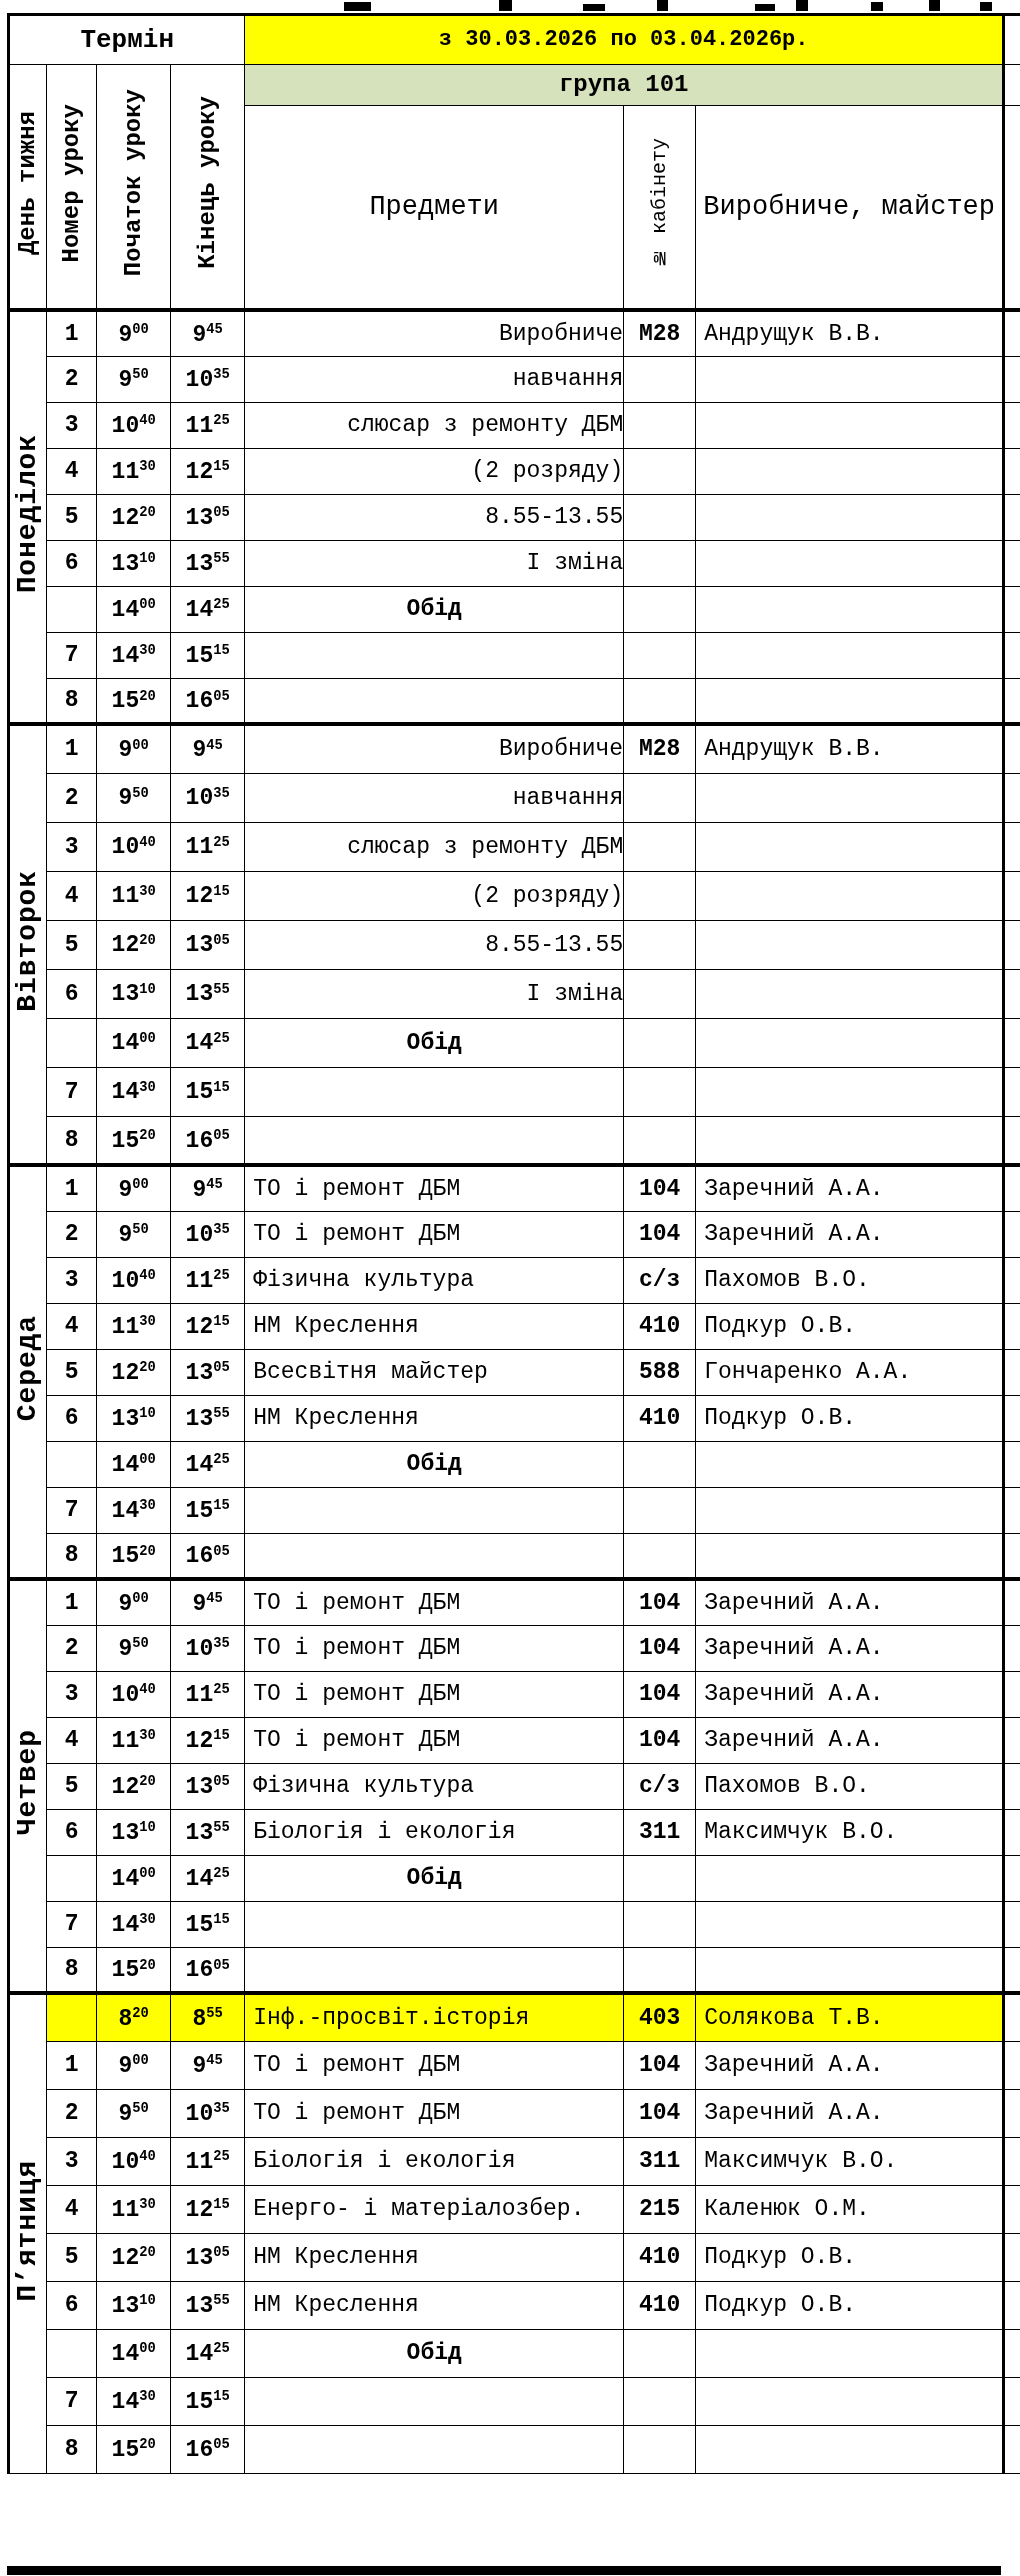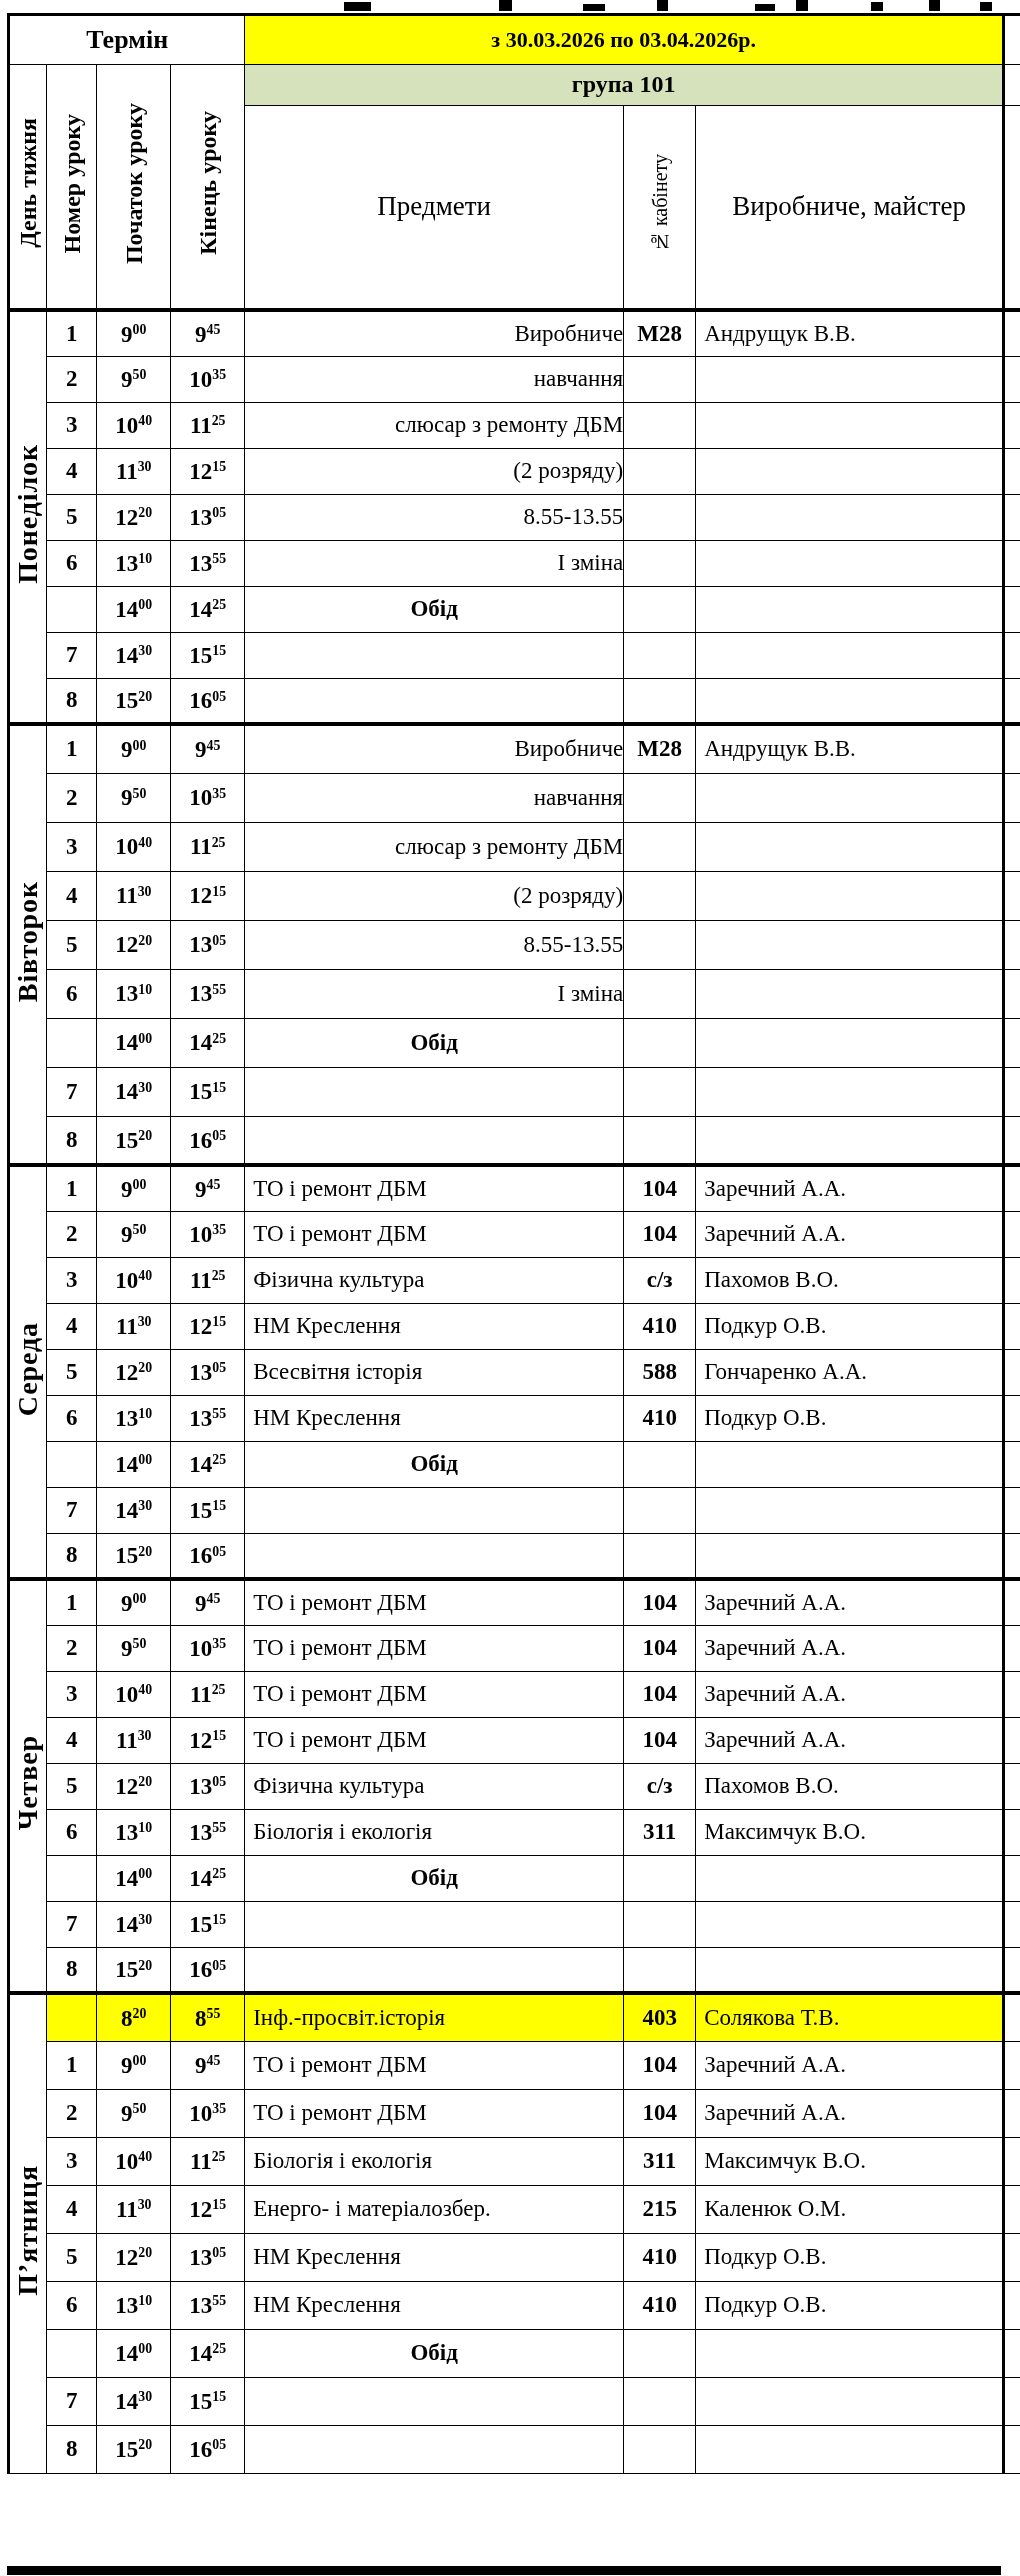--- a/index.html
+++ b/index.html
@@ -2,21 +2,21 @@
 <html style="font-size:14.4px"><head>
 <meta charset="utf-8">
 <style>
   * { box-sizing: border-box; margin: 0; padding: 0; }
   html,body { background:#fff; }
   .page {
     position: relative;
     width: 1021px;
     height: 2576px;
     background: #fff;
-    font-family: Liberation Serif, serif;
+    font-family: Liberation Mono, monospace;
     color: #000;
     overflow: hidden;
   }
   
   .tfrag { position: absolute; background: #000; }
 
   table.schedule {
     position: absolute;
     left: 7.2px; top: 12.6px;
     width: 1014px;
@@ -325,21 +325,21 @@
           <td class="time-cell"><span>12</span><sup>15</sup></td>
           <td class="subject-cell left">НМ Креслення</td>
           <td class="room-cell">410</td>
           <td class="teacher-cell">Подкур О.В.</td>
           <td class="cut"></td>
         </tr>
         <tr style="height: 46px;">
           <td class="num-cell">5</td>
           <td class="time-cell"><span>12</span><sup>20</sup></td>
           <td class="time-cell"><span>13</span><sup>05</sup></td>
-          <td class="subject-cell left">Всесвітня історія</td>
+          <td class="subject-cell left">Всесвітня майстер</td>
           <td class="room-cell">588</td>
           <td class="teacher-cell">Гончаренко А.А.</td>
           <td class="cut"></td>
         </tr>
         <tr style="height: 46px;">
           <td class="num-cell">6</td>
           <td class="time-cell"><span>13</span><sup>10</sup></td>
           <td class="time-cell"><span>13</span><sup>55</sup></td>
           <td class="subject-cell left">НМ Креслення</td>
           <td class="room-cell">410</td>

